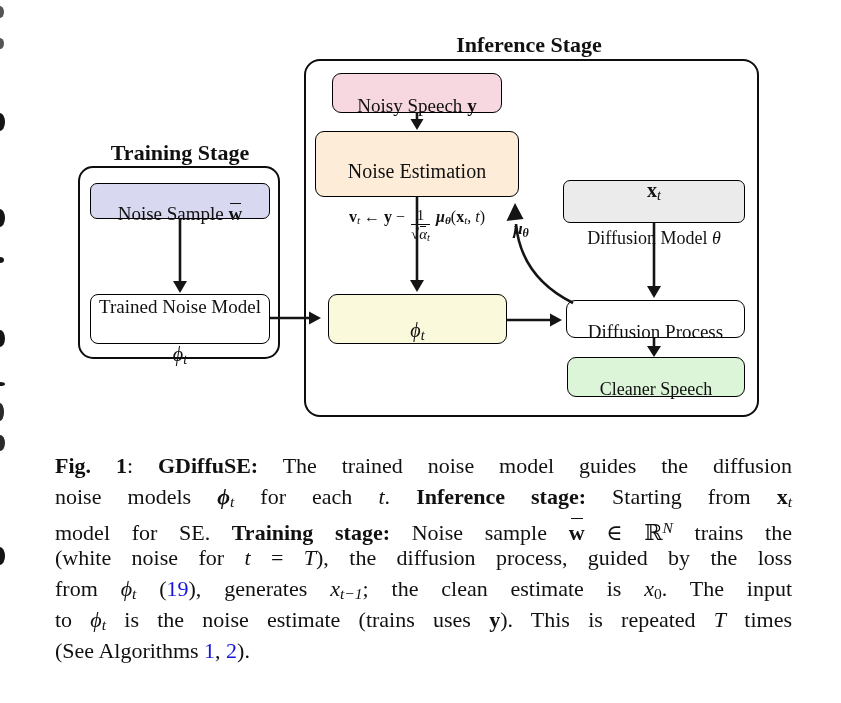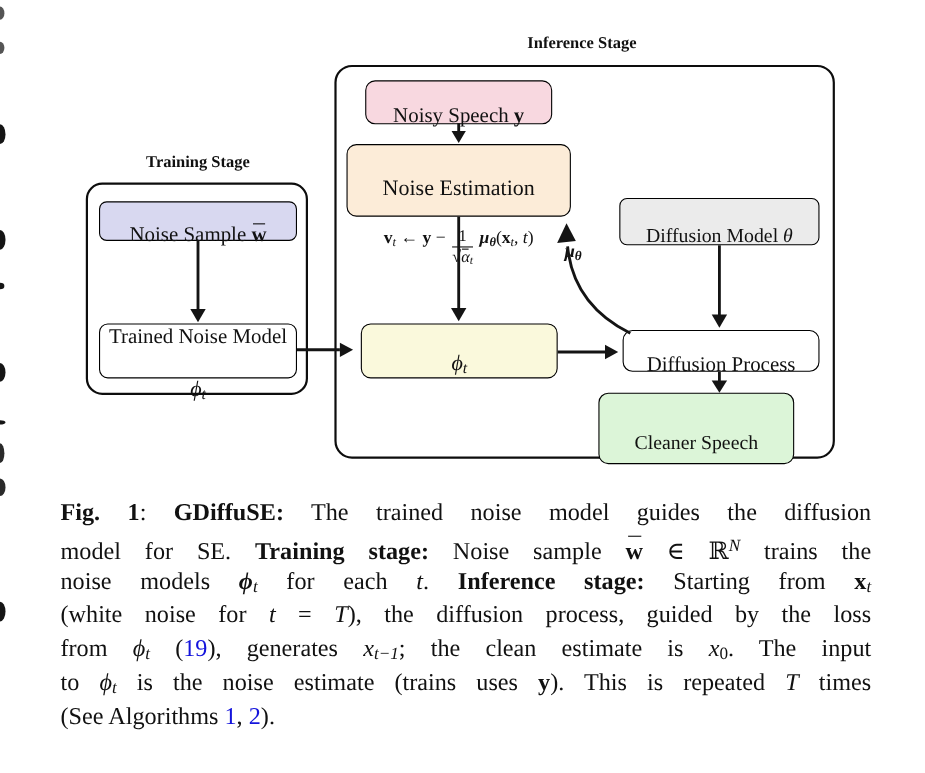--- a/index.html
+++ b/index.html
@@ -6,21 +6,21 @@
   .page{position:relative;width:841px;height:703px;background:#ffffff;overflow:hidden;
         font-family:"Liberation Serif","DejaVu Serif",serif;color:#111;}
 
   
   .artifact{position:absolute;left:0;background:#151515;border-radius:0 100% 100% 0 / 0 50% 50% 0;}
   .artifact.light{background:#555;}
   .artifact.mid{background:#2a2a2a;}
 
   
   .outer{position:absolute;border:2.6px solid #0d0d0d;border-radius:15px;background:transparent;box-sizing:border-box;}
-  .stage-title{position:absolute;font-weight:bold;font-size:15px;text-align:center;color:#111;}
+  .stage-title{position:absolute;font-weight:bold;font-size:22px;text-align:center;color:#111;}
 
   
   .bx{position:absolute;border:1.4px solid #000;border-radius:8px;box-sizing:border-box;
       display:flex;flex-direction:column;align-items:center;justify-content:center;
       text-align:center;color:#111;line-height:1.15;}
   .bx .ln{display:block;width:100%;margin-top:25px;}
 
   .pink{background:#f8d8e0;}
   .peach{background:#fcecd8;}
   .lavender{background:#d8d8f0;}
@@ -95,34 +95,35 @@
   <div class="bx pink t19" style="left:332px;top:73px;width:170px;height:40px;border-radius:9px;">
     <span class="ln"><span class="seg">Noisy Speech </span><span class="seg b">y</span></span>
   </div>
 
   <div class="bx peach" style="left:315px;top:131px;width:204px;height:66px;border-radius:9px;justify-content:flex-start;padding-top:3px;">
     <span class="ln t17"><span class="seg">Noise Estimation</span></span>
     <span class="ln formula"><span class="seg b">v</span><span class="seg sub i">t</span><span class="seg"> ← </span><span class="seg b">y</span><span class="seg"> − </span><span class="frac"><span class="num"><span class="seg">1</span></span><span class="den"><span class="seg">√</span><span class="seg i ovl">α</span><span class="seg sub i">t</span></span></span><span class="seg"> </span><span class="seg bi">μ</span><span class="seg sub bi">θ</span><span class="seg">(</span><span class="seg b">x</span><span class="seg sub i">t</span><span class="seg">, </span><span class="seg i">t</span><span class="seg">)</span></span>
   </div>
 
   <div class="bx gray" style="left:563px;top:180px;width:182px;height:43px;border-radius:7px;">
+    <span class="ln t17"><span class="seg b">x</span><span class="seg sub i">t</span></span>
     <span class="ln t18"><span class="seg">Diffusion Model </span><span class="seg i">θ</span></span>
   </div>
 
   <div class="mu-label" style="left:501px;top:219px;width:40px;"><span class="seg bi">μ</span><span class="seg sub bi">θ</span></div>
 
   <div class="bx paleyellow" style="left:328px;top:294px;width:179px;height:50px;border-radius:9px;">
     <span class="ln t17"><span class="seg i">ϕ</span><span class="seg sub i">t</span></span>
   </div>
 
   <div class="bx white t19" style="left:566px;top:300px;width:179px;height:38px;border-radius:9px;">
     <span class="ln"><span class="seg">Diffusion Process</span></span>
   </div>
 
-  <div class="bx green" style="left:544px;top:357px;width:178px;height:65px;border-radius:9px;">
+  <div class="bx green" style="left:567px;top:357px;width:178px;height:40px;border-radius:9px;">
     <span class="ln t18"><span class="seg">Cleaner Speech</span></span>
   </div>
 
   <svg class="arrows" width="841" height="450">
     <line x1="417" y1="112" x2="417" y2="120"></line>
     <polygon points="417,130 410.5,119 423.5,119"></polygon>
 
     <line x1="417" y1="197" x2="417" y2="281"></line>
     <polygon points="417,292 410,280 424,280"></polygon>
 
@@ -140,21 +141,21 @@
 
     <line x1="654" y1="338" x2="654" y2="347"></line>
     <polygon points="654,357 647,346 661,346"></polygon>
 
     <path d="M 573 303 Q 521 277 516 224" stroke-width="2.8"></path>
     <polygon points="515,203 506.5,221 523.5,219"></polygon>
   </svg>
 
   <div class="caption">
     <div class="cap-line"><span class="seg b">Fig. 1</span><span class="seg">: </span><span class="seg b">GDiffuSE:</span><span class="seg"> The trained noise model guides the diffusion</span></div>
+    <div class="cap-line"><span class="seg">noise models </span><span class="seg bi">ϕ</span><span class="seg sub i">t</span><span class="seg"> for each </span><span class="seg i">t</span><span class="seg">. </span><span class="seg b">Inference stage:</span><span class="seg"> Starting from </span><span class="seg b">x</span><span class="seg sub i">t</span></div>
     <div class="cap-line"><span class="seg">model for SE. </span><span class="seg b">Training stage:</span><span class="seg"> Noise sample </span><span class="seg b ovl">w</span><span class="seg"> ∈ </span><span class="seg">ℝ</span><span class="seg sup i">N</span><span class="seg"> trains the</span></div>
-    <div class="cap-line"><span class="seg">noise models </span><span class="seg bi">ϕ</span><span class="seg sub i">t</span><span class="seg"> for each </span><span class="seg i">t</span><span class="seg">. </span><span class="seg b">Inference stage:</span><span class="seg"> Starting from </span><span class="seg b">x</span><span class="seg sub i">t</span></div>
     <div class="cap-line"><span class="seg">(white noise for </span><span class="seg i">t</span><span class="seg"> = </span><span class="seg i">T</span><span class="seg">), the diffusion process, guided by the loss</span></div>
     <div class="cap-line"><span class="seg">from </span><span class="seg i">ϕ</span><span class="seg sub i">t</span><span class="seg"> (</span><span class="seg link">19</span><span class="seg">), generates </span><span class="seg i">x</span><span class="seg sub i">t−1</span><span class="seg">; the clean estimate is </span><span class="seg i">x</span><span class="seg sub">0</span><span class="seg">. The input</span></div>
     <div class="cap-line"><span class="seg">to </span><span class="seg i">ϕ</span><span class="seg sub i">t</span><span class="seg"> is the noise estimate (trains uses </span><span class="seg b">y</span><span class="seg">). This is repeated </span><span class="seg i">T</span><span class="seg"> times</span></div>
     <div class="cap-line last"><span class="seg">(See Algorithms </span><span class="seg link">1</span><span class="seg">, </span><span class="seg link">2</span><span class="seg">).</span></div>
   </div>
 
 </div>
 
 </body></html>

